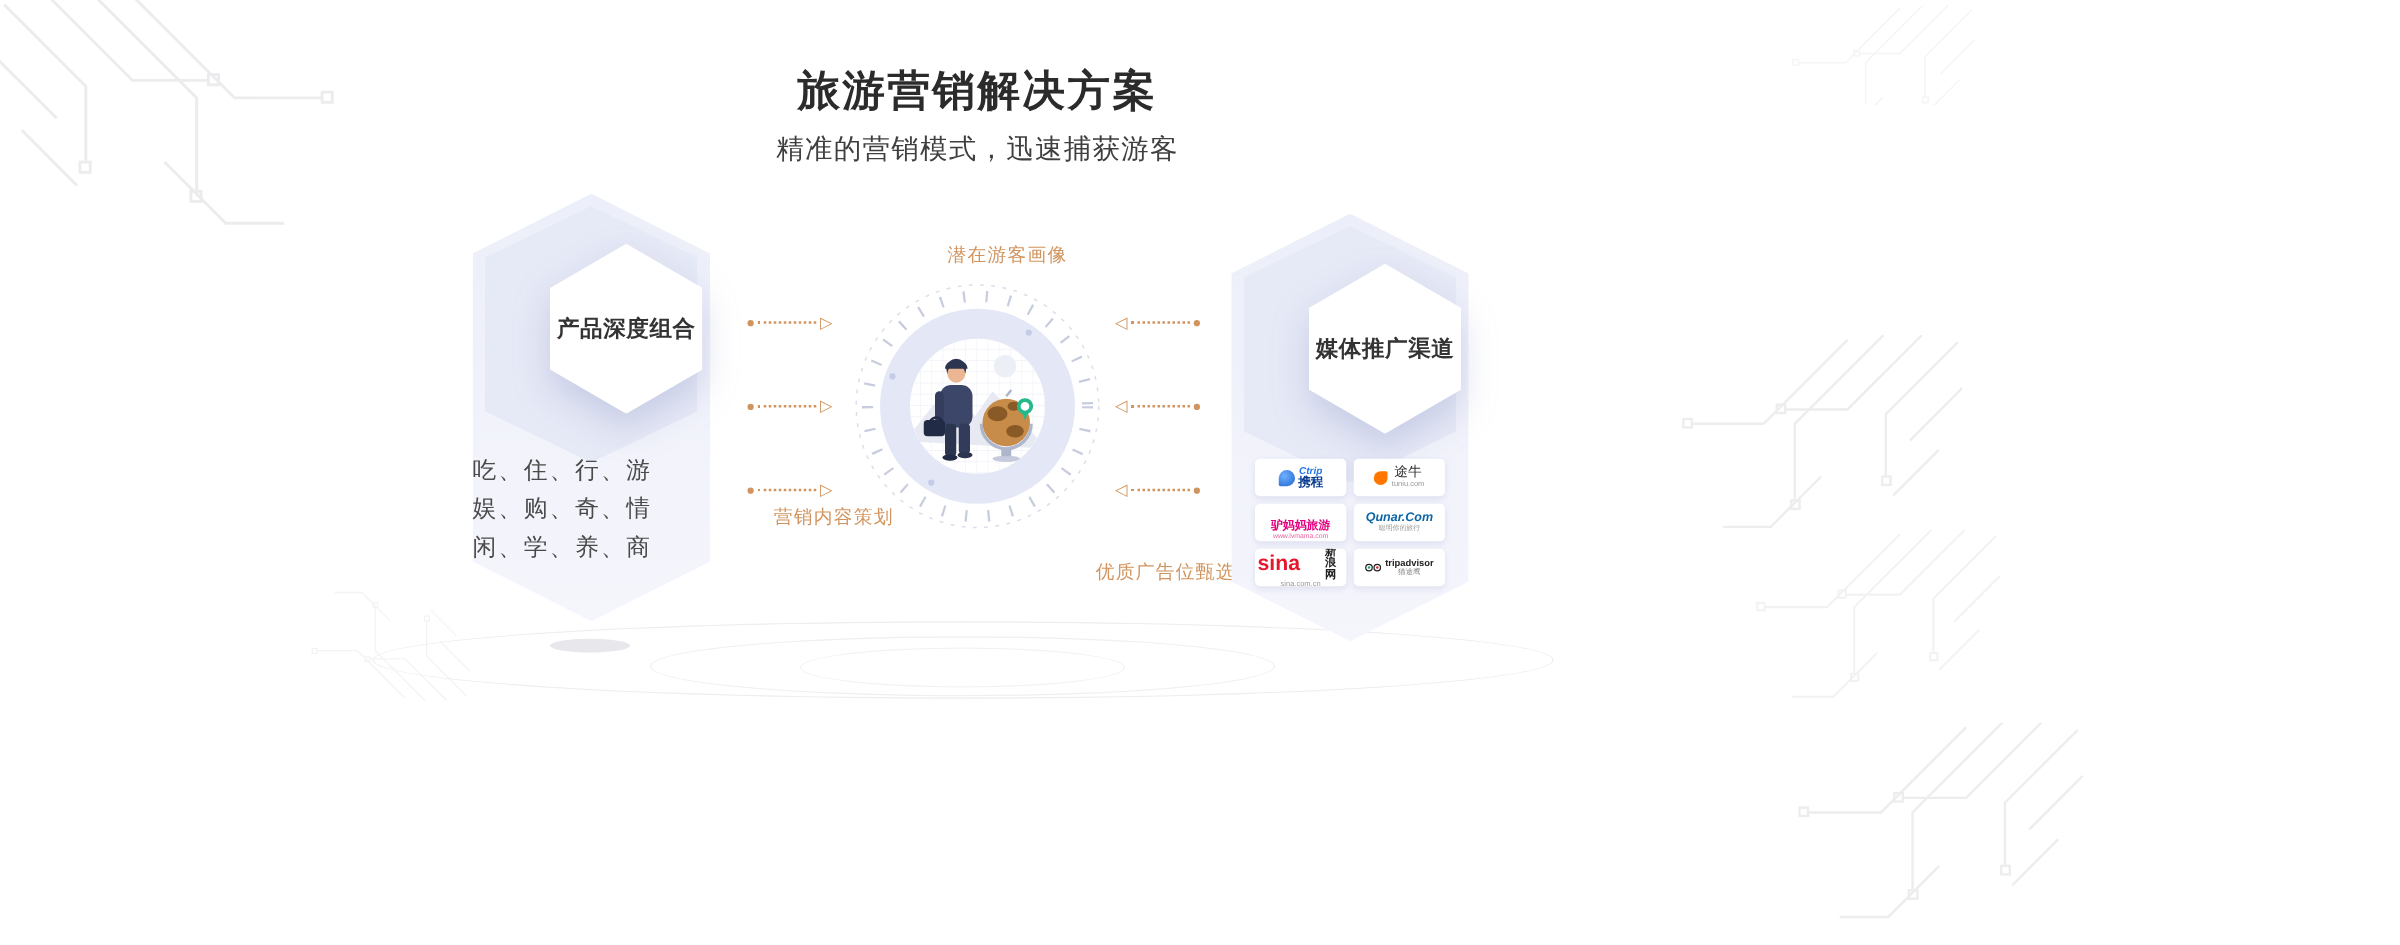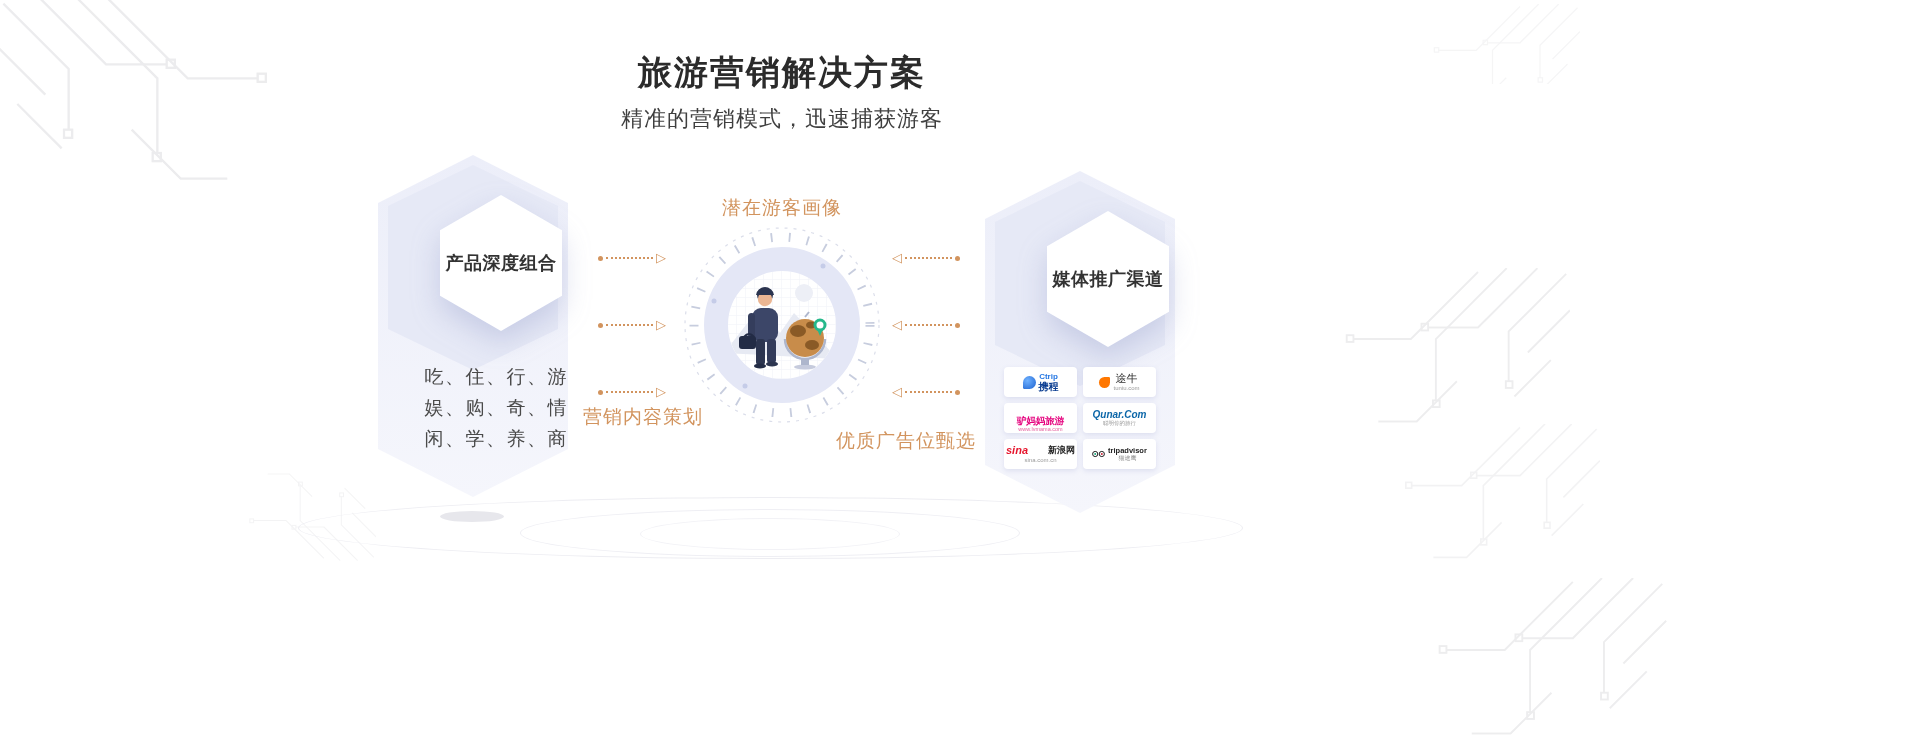--- a/index.html
+++ b/index.html
@@ -30,51 +30,51 @@
     clip-path: polygon(50% 0%, 100% 20%, 100% 80%, 50% 100%, 0% 80%, 0% 20%);
     background:#E6E9F6;
   }
   .hex-shadow { position:absolute; left:34px; top:40px; filter: drop-shadow(0 12px 14px rgba(120,130,188,.28)); padding-left: 28px; }
   .hex-white {
     position:relative; width:122px; height:136px;
     clip-path: polygon(50% 0%, 100% 26%, 100% 74%, 50% 100%, 0% 74%, 0% 26%);
     background:#ffffff; display:flex; align-items:center; justify-content:center;
   }
   .card-title { font-size:18px; font-weight:700; color:#333; letter-spacing:.5px; }
-  .card-lines { position:absolute; left:0; top:206px; width:100%; text-align:right; }
+  .card-lines { position:absolute; left:0; top:206px; width:100%; text-align:left; }
   .card-line { font-size:19px; color:#4a4a4a; line-height:31px; letter-spacing:1.5px; }
   
   .logo-grid { position:absolute; left:19px; top:196px; width:152px; display:grid;
                grid-template-columns:1fr 1fr; gap:6px; }
   .logo-tile { height:30px; background:#fff; border-radius:4px;
                box-shadow:0 2px 5px rgba(120,130,190,.18);
                display:flex; align-items:center; justify-content:center; gap:3px; overflow:hidden; padding:0 2px; }
   .logo-col { display:flex; flex-direction:column; align-items:center; line-height:1; gap:1px; }
   .logo-row { display:flex; align-items:center; gap:2px; line-height:1; }
   .ctrip-icon { width:13px; height:13px; border-radius:50% 50% 50% 12%;
                 background: radial-gradient(circle at 35% 35%, #6FB1FF, #1E63D0); flex:none; }
-  .ctrip-brand { color:#2577E3; font-weight:700; font-size:8px;text-align:right; }
+  .ctrip-brand { color:#2577E3; font-weight:700; font-style:italic; font-size:8px;text-align:right; }
   .ctrip-cn    { color:#0A3D91; font-weight:700; font-size:10px; }
   .tuniu-icon  { width:11px; height:11px; background:#FF7700; border-radius:55% 12% 55% 55%; flex:none; }
   .tuniu-cn    { font-size:11px; font-weight:400; color:#333; }
   .tuniu-sub   { font-size:6px; color:#999; }
   .lvmama-cn   { font-size:9.5px; font-weight:700; color:#E5007D;margin-top:12px; }
   .lvmama-sub  { font-size:5.5px; color:#E5629F; }
   .qunar-brand { font-size:10px; font-weight:700; font-style:italic; color:#0B66A8; }
   .qunar-sub   { font-size:5.5px; color:#999; }
-  .sina-brand  { font-size:11px; font-weight:700; font-style:italic; color:#E6162D; }
+  .sina-brand  { font-size:17px; font-weight:700; color:#E6162D; }
   .sina-cn     { font-size:9px; font-weight:700; color:#222;padding-left:18px; }
   .sina-sub    { font-size:6px; color:#999; }
   .ta-brand    { font-size:7.5px; font-weight:700; color:#222; }
   .ta-sub      { font-size:6px; color:#888; }
   
-  .accent { color:#D2945E; font-size:19px; letter-spacing:1px; }
+  .accent { color:#D2945E; font-size:15px; letter-spacing:1px;margin-left:24px; }
   .label-top { top:195px; }
   .label-bl { position:absolute; left:578px; top:404px; width:130px; text-align:center; }
-  .label-br { position:absolute; left:836px; top:428px; width:145px; text-align:left; }
+  .label-br { position:absolute; left:836px; top:448px; width:145px; text-align:center; }
   
   .arrow { position:absolute; width:68px; height:14px; display:flex; align-items:center; z-index:3; }
   .arrow .dot  { width:5px; height:5px; border-radius:50%; background:#D2945E; flex:none; }
   .arrow .dash { flex:1; border-top:2px dotted #D2945E; margin:0 3px; }
   .arrow .tri  { color:#D2945E; font-size:13px; line-height:1; flex:none; transform:translateY(-1px); }
   .al1 { left:598px; top:251px; } .al2 { left:598px; top:318px; } .al3 { left:598px; top:385px; }
   .ar1 { left:892px; top:251px; } .ar2 { left:892px; top:318px; } .ar3 { left:892px; top:385px; }
   
   .center-badge { position:absolute; left:682px; top:225px; z-index:2; }
   

